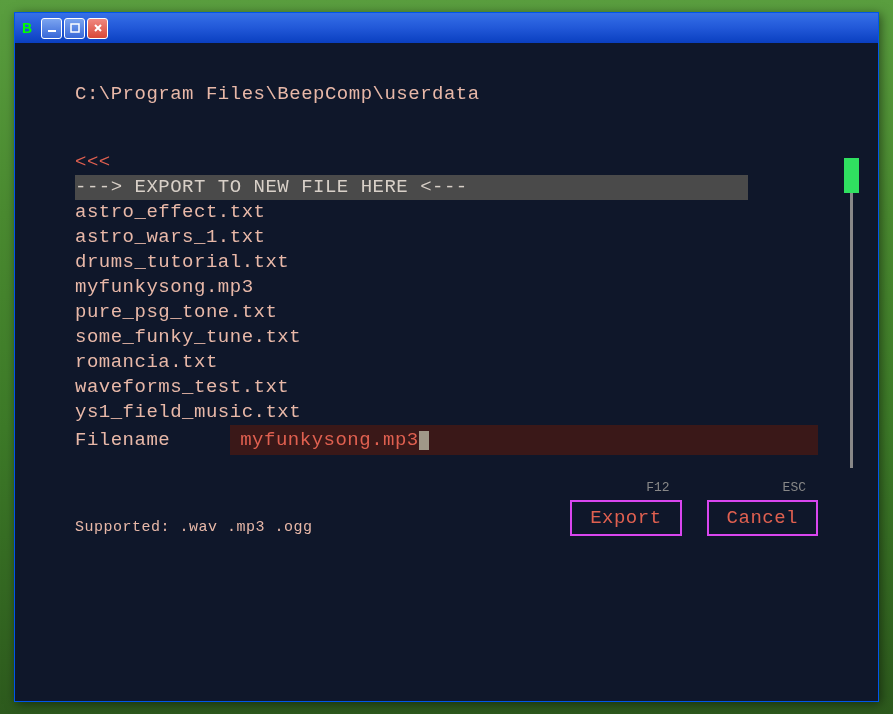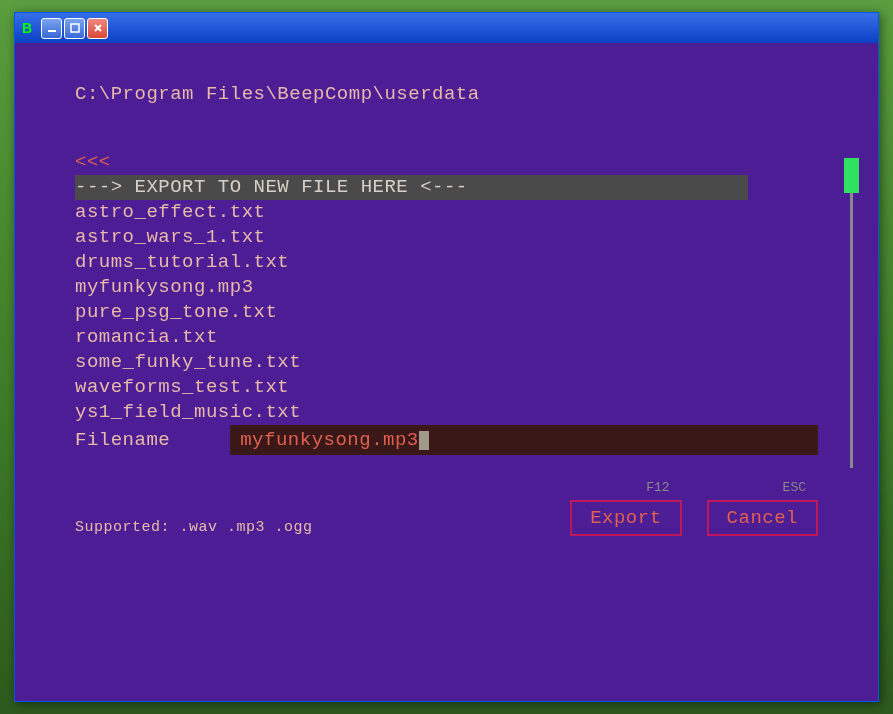--- a/index.html
+++ b/index.html
@@ -69,21 +69,21 @@
       color: white;
     }
     .btn-close {
       background: linear-gradient(to bottom, #f08880 0%, #d84838 100%);
       border: 1px solid #ffffff;
       color: white;
     }
     .content {
       position: relative;
       height: calc(100% - 30px);
-      background: #4c1d95;
+      background: #0f172a;
       padding: 40px 60px 52px 60px;
     }
     .path {
       color: #e8b8a8;
       font-size: 19px;
       margin-bottom: 45px;
       letter-spacing: 0.5px;
     }
     .file-area {
       position: relative;
@@ -171,21 +171,21 @@
     }
     .btn-shortcut {
       position: absolute;
       top: -20px;
       right: 12px;
       color: #888;
       font-size: 13px;
       font-family: "Courier New", monospace;
     }
     .action-btn {
-      border: 2px solid #be185d;
+      border: 2px solid #d946ef;
       background: transparent;
       color: #e06050;
       font-family: "Courier New", monospace;
       font-size: 19px;
       padding: 5px 18px;
       cursor: pointer;
       letter-spacing: 0.5px;
     }
   </style>
 </head>
@@ -218,22 +218,22 @@
 
     <div class="file-area">
       <div class="file-list">
         <div class="file-item file-back">&lt;&lt;&lt;</div>
         <div class="file-item file-selected">---&gt; EXPORT TO NEW FILE HERE &lt;---</div>
         <div class="file-item">astro_effect.txt</div>
         <div class="file-item">astro_wars_1.txt</div>
         <div class="file-item">drums_tutorial.txt</div>
         <div class="file-item">myfunkysong.mp3</div>
         <div class="file-item">pure_psg_tone.txt</div>
+        <div class="file-item">some_funky_tune.txt</div>
         <div class="file-item">romancia.txt</div>
-        <div class="file-item">some_funky_tune.txt</div>
         <div class="file-item">waveforms_test.txt</div>
         <div class="file-item">ys1_field_music.txt</div>
       </div>
       <div class="scrollbar">
         <div class="scrollbar-thumb"></div>
       </div>
     </div>
 
     <div class="filename-row">
       <div class="filename-label">Filename</div>

